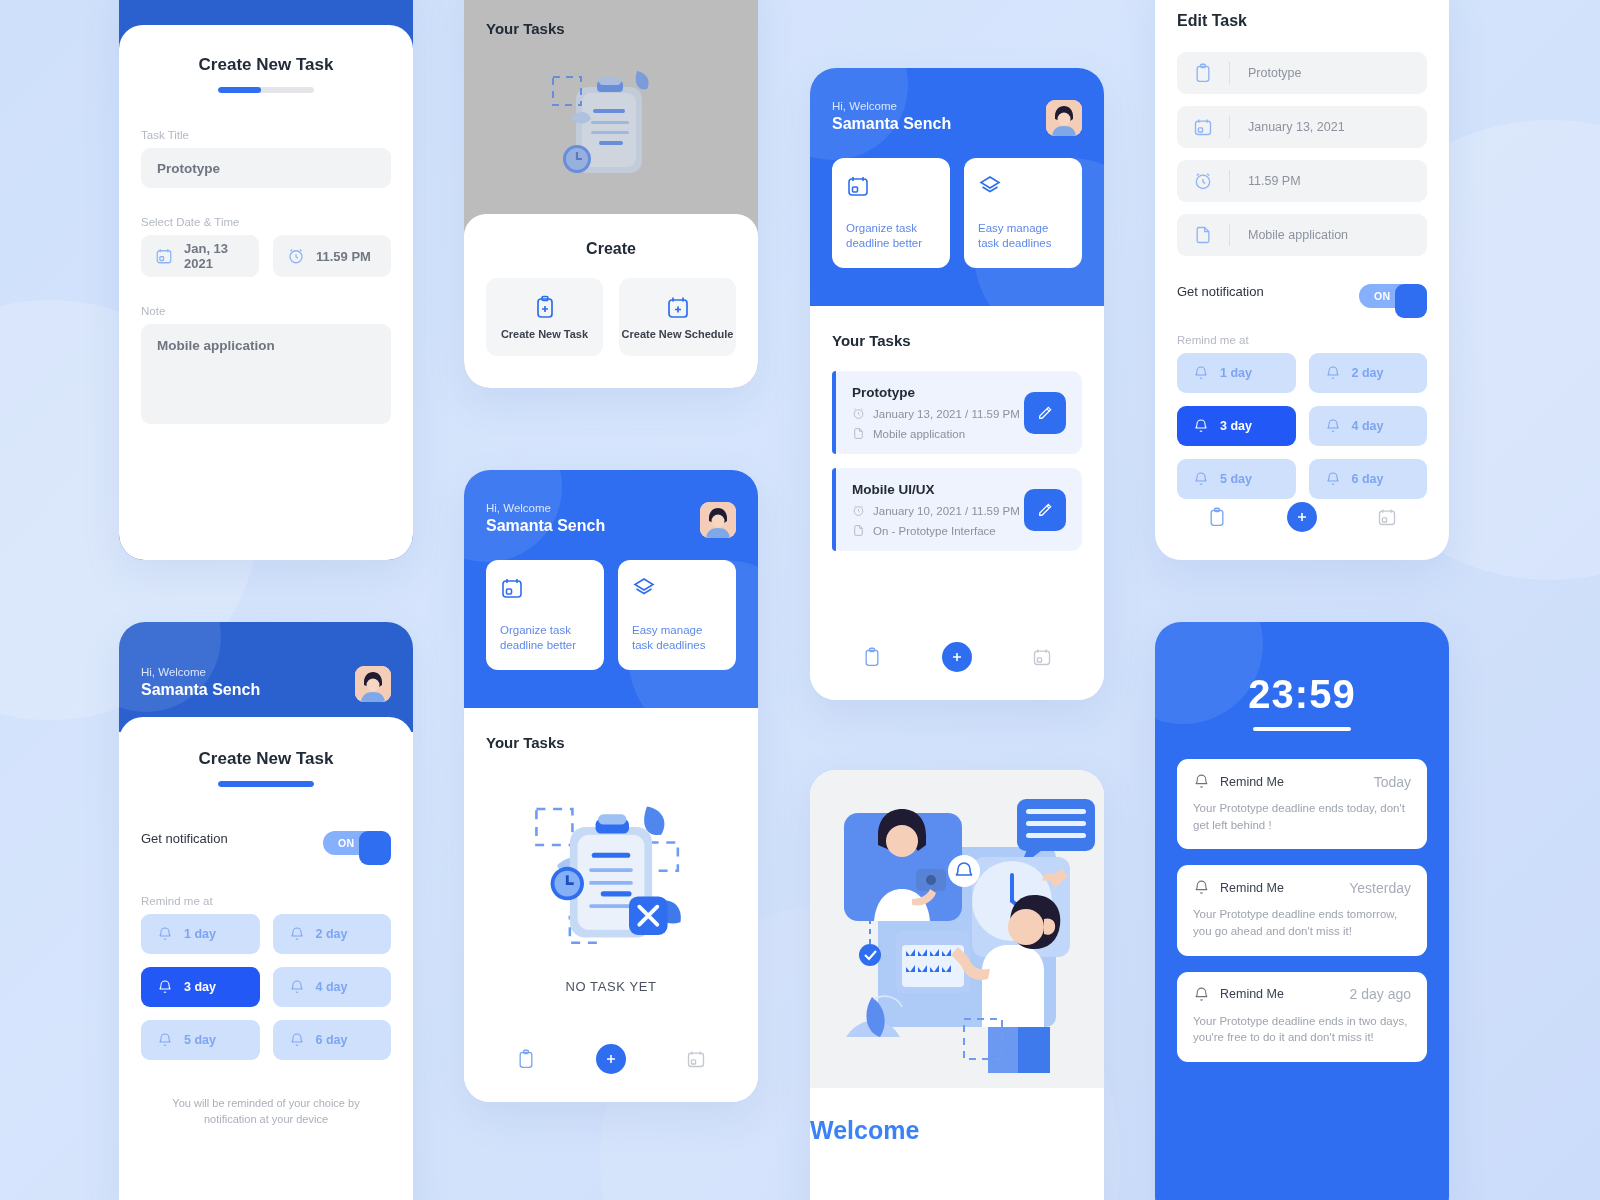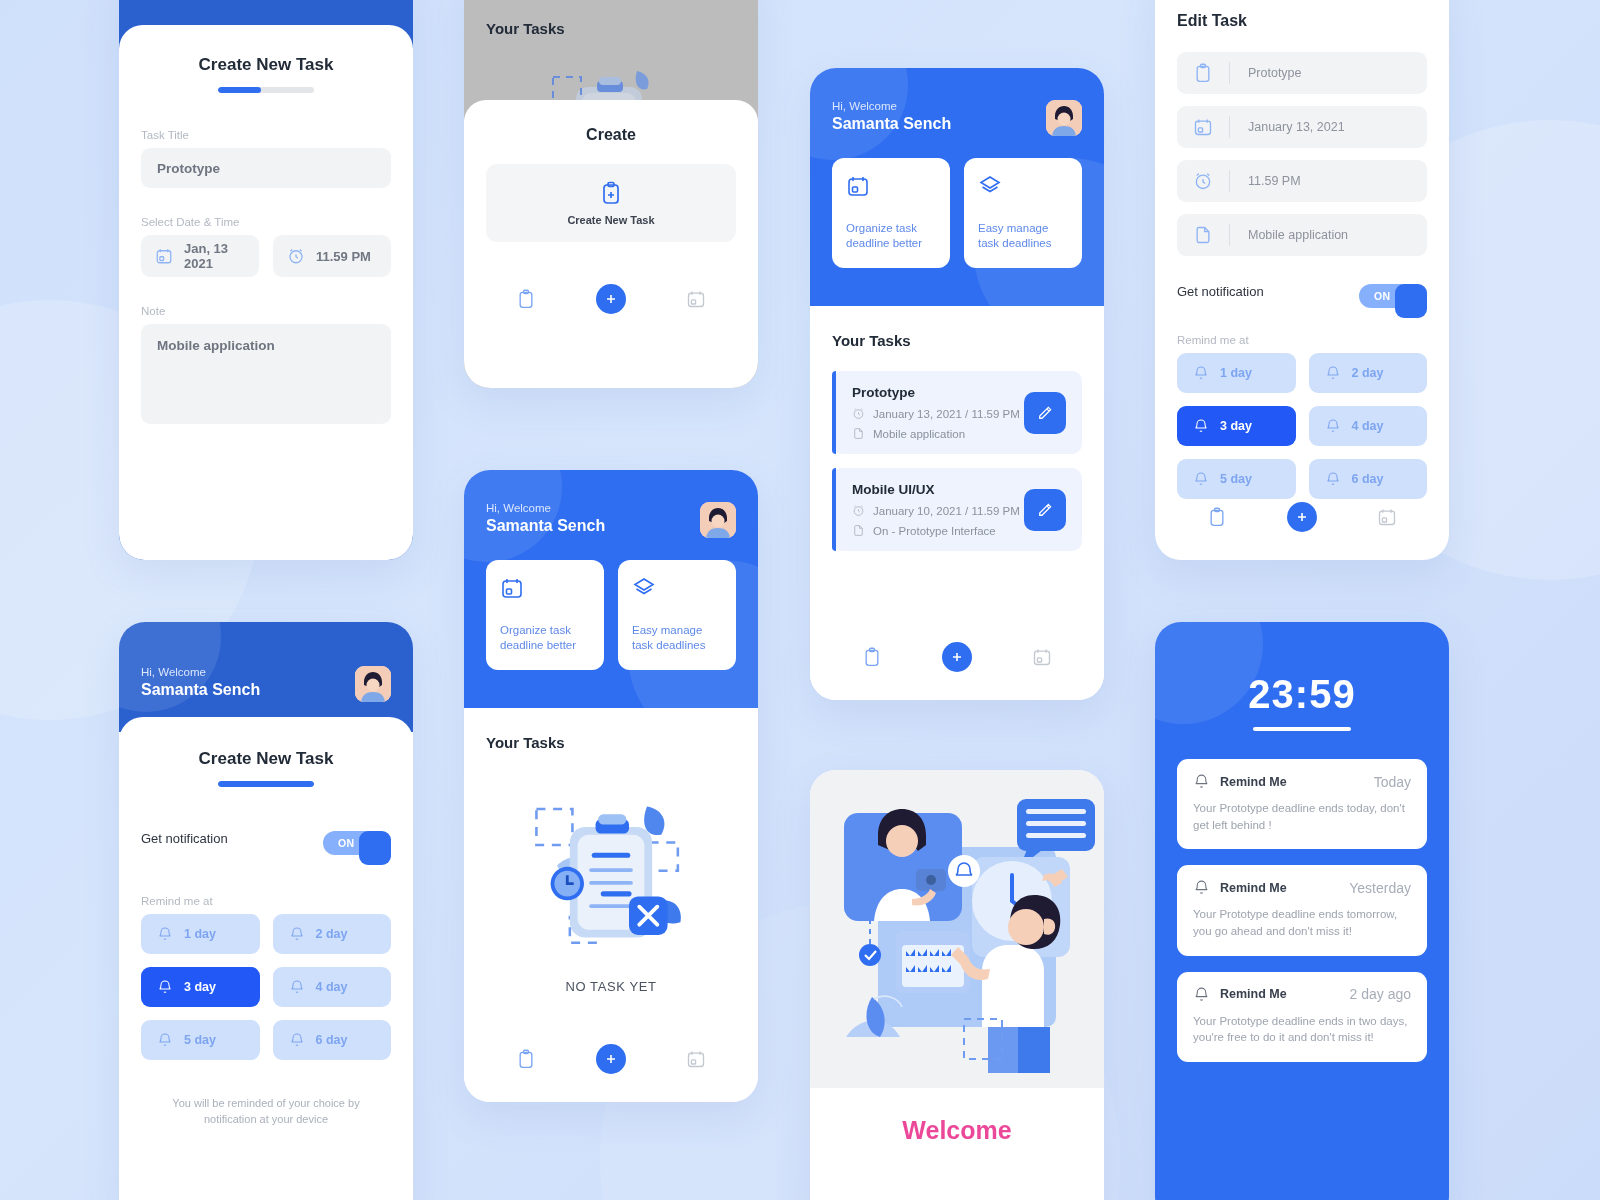--- a/index.html
+++ b/index.html
@@ -110,21 +110,21 @@
   .toggle-label { font-size: 10.5px; font-weight: bold; color: #fff; margin-left: 15px; letter-spacing: .4px; }
   .toggle-knob { position: absolute; right: 0; top: 0; width: 32px; height: 34px; border-radius: 9px; background: #2f6ef0; }
 
   
   .notif-screen { background: #2f6ef0; position: relative; overflow: hidden; }
   .notif-clock { font-size: 40px; font-weight: bold; color: #fff; text-align: center; letter-spacing: 1px; }
   .notif-rule { width: 98px; height: 4px; background: #fff; border-radius: 2px; margin: 10px auto 0; }
   .notif-card { background: #fff; border-radius: 11px; padding: 14px 16px 16px; }
   .notif-head { display: flex; align-items: center; justify-content: space-between; }
   .notif-left { display: flex; align-items: center; gap: 10px; }
-  .notif-title { font-size: 12.5px; font-weight: bold; color: #39414f; }
+  .notif-title { font-size: 12.5px; font-weight: normal; color: #39414f; }
   .notif-time { font-size: 14px; color: #a7adb8; }
   .notif-body { font-size: 11.5px; color: #9ea4af; line-height: 1.45; margin-top: 10px; }
 
   
   .dim-layer { position: absolute; inset: 0; background: #bcbcbc; }
   .sheet { position: absolute; left: 0; right: 0; bottom: 0; background: #fff; border-radius: 22px 22px 26px 26px; }
   .create-title { font-size: 16px; font-weight: bold; color: #222b38; text-align: center; }
   .create-row { display: flex; gap: 16px; margin-top: 20px; }
   .create-card {
     flex: 1; background: #f4f5f7; border-radius: 11px; height: 78px;
@@ -135,21 +135,21 @@
 
   
   .empty-label { font-size: 13px; color: #4a5260; text-align: center; letter-spacing: .6px; }
 
   
   .er { background: #f2f3f5; border-radius: 9px; height: 42px; display: flex; align-items: center; }
   .er-ic { width: 52px; display: flex; align-items: center; justify-content: center; }
   .er-div { width: 1px; height: 22px; background: #dddfe3; }
   .er-val { font-size: 12.5px; color: #8d939e; padding-left: 18px; }
 
-  .welcome-screen-caption { font-size: 25px; font-weight: bold; color: #ec4899; text-align: center; }
+  .welcome-screen-caption { font-size: 25px; font-weight: bold; color: #3b82f6; text-align: left; }
   .foot-note { font-size: 11px; color: #aab0bb; text-align: center; line-height: 1.45; }
 </style>
 </head>
 <body>
 
 <div class="bg-blob" style="left:-160px;top:300px;width:420px;height:420px;"></div>
 <div class="bg-blob" style="right:-180px;top:120px;width:460px;height:460px;"></div>
 <div class="bg-blob" style="left:600px;bottom:-220px;width:520px;height:520px;opacity:.5;"></div>
 
 <div class="screen" style="left:119px;top:-30px;width:294px;height:590px;background:#2b61cf;">
@@ -311,32 +311,42 @@
       <rect x="58" y="86" width="24" height="4" rx="2" fill="#2f6ef0"></rect>
       <rect x="12" y="22" width="28" height="28" fill="none" stroke="#2f6ef0" stroke-width="2" stroke-dasharray="7 6"></rect>
       <path d="M96 16c10 2 14 10 10 18-8 2-14-4-10-18z" fill="#4f87ee"></path>
       <path d="M30 62c8-8 18-6 20 2-6 7-16 6-20-2z" fill="#a8c7f4"></path>
       <circle cx="36" cy="104" r="14" fill="#2f6ef0"></circle>
       <circle cx="36" cy="104" r="11" fill="#7fa9f3"></circle>
       <path d="M36 97v7h5" stroke="#1b4fc0" stroke-width="2.2" fill="none"></path>
     </svg>
   </div>
 
-  <div class="sheet" style="height:288px;padding:26px 22px 0;">
+  <div class="sheet" style="height:174px;padding:26px 22px 0;">
     <div class="create-title">Create</div>
     <div class="create-row">
       <div class="create-card">
         <span>
           <svg width="24" height="24" viewBox="0 0 24 24" fill="none" stroke="#2f6ef0" stroke-width="1.7">
             <rect x="5" y="4" width="14" height="18" rx="3"></rect>
               <rect x="9" y="1.5" width="6" height="4" rx="1.6"></rect>
             <path d="M12 11v6M9 14h6"></path>
           </svg>
         </span>
         <span class="create-card-label">Create New Task</span>
+      </div>
+      <div class="create-card">
+        <span>
+          <svg width="24" height="24" viewBox="0 0 24 24" fill="none" stroke="#2f6ef0" stroke-width="1.7">
+            <rect x="3" y="5" width="18" height="17" rx="3"></rect>
+              <path d="M7 2.5v4M17 2.5v4"></path>
+            <path d="M12 11.5v6M9 14.5h6"></path>
+          </svg>
+        </span>
+        <span class="create-card-label">Create New Schedule</span>
       </div>
     </div>
     <div class="bnav" style="margin-top:42px;">
       <span>
         <svg width="20" height="20" viewBox="0 0 24 24" fill="none" stroke="#7aa5f2" stroke-width="1.6">
             <rect x="5" y="4" width="14" height="18" rx="3"></rect>
             <rect x="9" y="1.5" width="6" height="4" rx="1.6"></rect>
           </svg>
       </span>
       <button class="fab">

